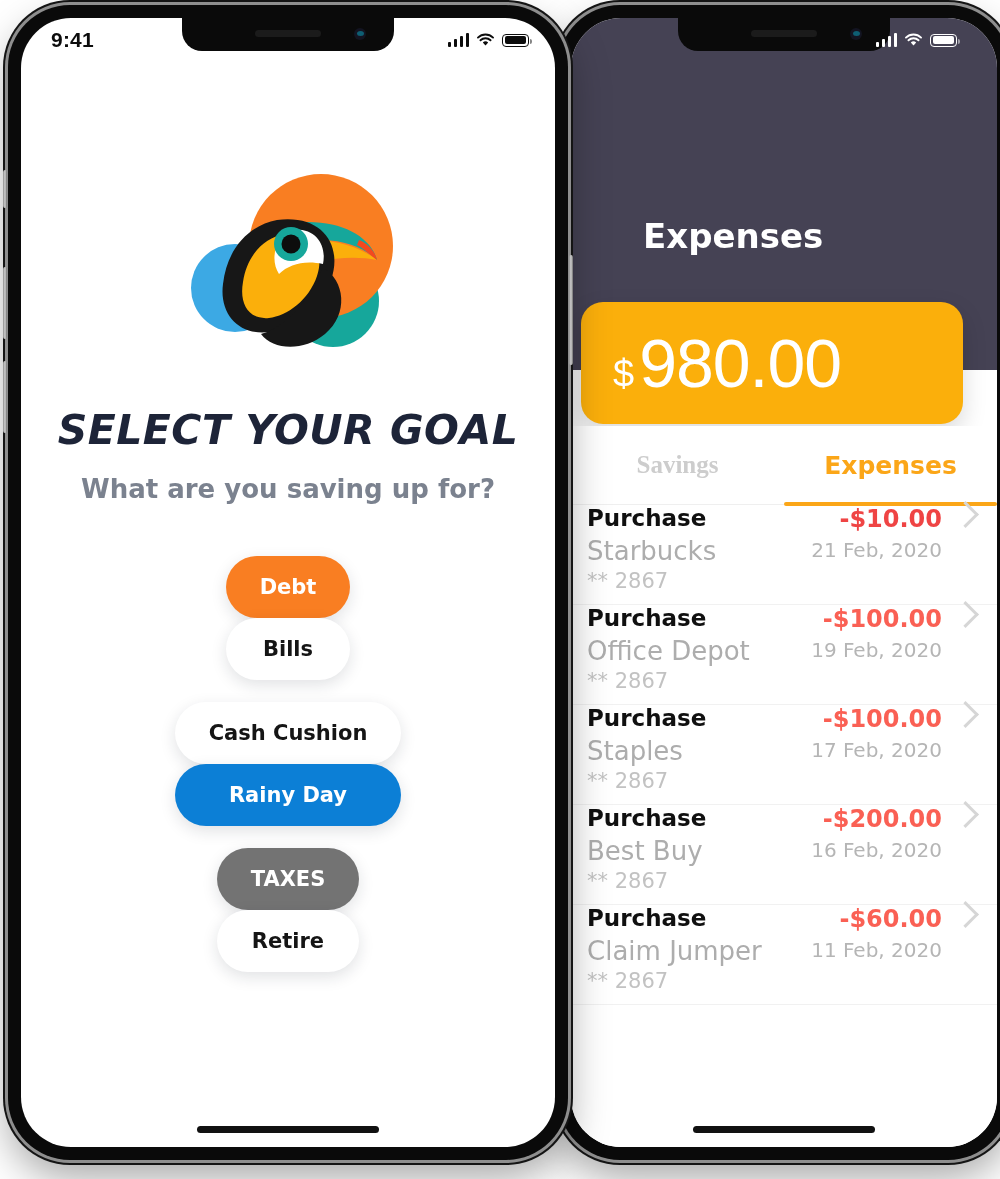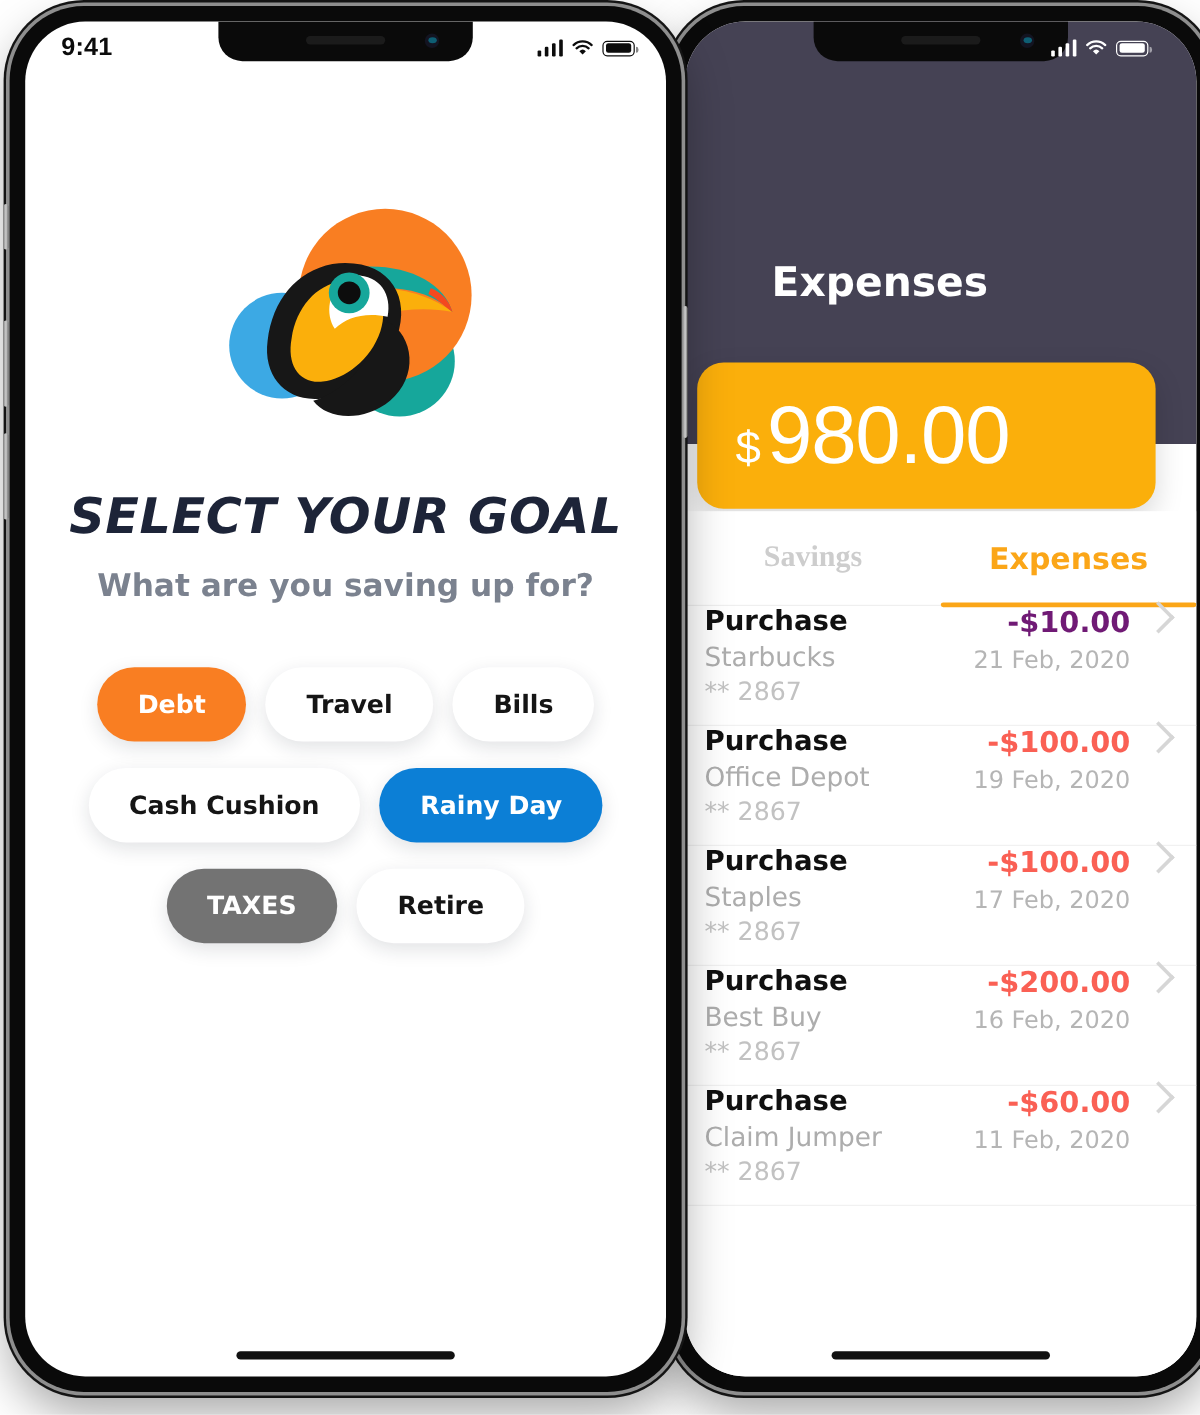--- a/index.html
+++ b/index.html
@@ -50,21 +50,21 @@
            padding-top:150px;box-sizing:border-box;}
 
   .logo-wrap{width:230px;height:200px;position:relative;margin-bottom:38px;}
 
   .p1-title{font-size:41px;font-weight:700;color:#1d2438;letter-spacing:.5px;
             font-family:"DejaVu Sans",sans-serif;font-style:italic;}
   .p1-sub{font-size:26px;color:#7b828f;font-weight:700;margin-top:20px;
           font-family:"DejaVu Sans",sans-serif;}
 
   .chips{margin-top:52px;width:100%;display:flex;flex-direction:column;align-items:center;gap:22px;}
-  .chip-row{display:flex;justify-content:center;gap:16px;}
+  .chip-row{display:flex;justify-content:center;flex-direction:column;}
   .chip{border-radius:40px;background:#fff;color:#151515;font-size:21px;font-weight:700;
         display:flex;align-items:center;justify-content:center;height:62px;padding:0 34px;
         box-shadow:0 5px 16px rgba(25,30,50,.13);white-space:nowrap;
         font-family:"DejaVu Sans",sans-serif;}
   .chip.sel{color:#fff;}
 
   
   #phone2{left:558px;top:5px;width:452px;height:1155px;z-index:10;}
   #phone2 .glass{background:#fff;}
   #p2-status{color:#ffffff;padding-right:40px;}
@@ -86,21 +86,21 @@
   .tab{flex:1;text-align:center;font-size:25px;font-weight:700;
        font-family:"DejaVu Sans",sans-serif;}
   .tab.inactive{color:#cdcdcd;font-family:Liberation Serif, serif;}
   .tab-underline{position:absolute;bottom:-1.5px;height:3.5px;border-radius:2px;}
 
   .tx-row{display:flex;height:100px;padding:0 22px 0 0;
           border-bottom:1.5px solid #f1f1f1;box-sizing:border-box;}
   .tx-left{flex:1;padding-left:16px;min-width:0;}
   .tx-kind{font-size:23px;font-weight:700;color:#101010;margin-bottom:4px;
            font-family:"DejaVu Sans",sans-serif;white-space:nowrap;}
-  .tx-merch{font-size:22px;color:#adadad;font-family:"DejaVu Sans",sans-serif;
+  .tx-merch{font-size:26px;color:#adadad;font-family:"DejaVu Sans",sans-serif;
             white-space:nowrap;line-height:1.25;}
   .tx-card{font-size:21px;color:#c2c2c2;font-family:"DejaVu Sans",sans-serif;line-height:1.25;}
   .tx-right{text-align:right;margin-right:14px;}
   .tx-amt{font-size:24px;font-weight:700;font-family:"DejaVu Sans",sans-serif;}
   .tx-date{font-size:20px;color:#b5b5b5;margin-top:5px;font-family:"DejaVu Sans",sans-serif;}
   .chev{width:16px;height:16px;border-right:3.5px solid #d6d6d6;border-top:3.5px solid #d6d6d6;
         transform:rotate(45deg);flex:0 0 auto;}
 </style>
 </head>
 <body>
@@ -160,21 +160,21 @@
           <div class="tab-underline" style="left:50%;width:50%;background:#FBA618;"></div>
         </div>
         <div id="tx-list">
             <div class="tx-row">
               <div class="tx-left">
                 <div class="tx-kind">Purchase</div>
                 <div class="tx-merch">Starbucks</div>
                 <div class="tx-card">** 2867</div>
               </div>
               <div class="tx-right">
-                <div class="tx-amt" style="color:#701a75">-$10.00</div>
+                <div class="tx-amt" style="color:#ef4444">-$10.00</div>
                 <div class="tx-date">21 Feb, 2020</div>
               </div>
               <div class="chev"></div>
             </div>
             <div class="tx-row">
               <div class="tx-left">
                 <div class="tx-kind">Purchase</div>
                 <div class="tx-merch">Office Depot</div>
                 <div class="tx-card">** 2867</div>
               </div>
@@ -284,21 +284,20 @@
                      C104 162 124 146 136 126 C142 116 146 106 150 100 Z" fill="#171717"></path>
           </svg>
         </div>
 
         <div class="p1-title">SELECT YOUR GOAL</div>
         <div class="p1-sub">What are you saving up for?</div>
 
         <div class="chips" id="chip-rows">
             <div class="chip-row">
               <div class="chip sel" style="background: rgb(249, 126, 34);">Debt</div>
-              <div class="chip">Travel</div>
               <div class="chip">Bills</div>
             </div>
             <div class="chip-row">
               <div class="chip">Cash Cushion</div>
               <div class="chip sel" style="background: rgb(12, 127, 214);">Rainy Day</div>
             </div>
             <div class="chip-row">
               <div class="chip sel" style="background: #737373;">TAXES</div>
               <div class="chip">Retire</div>
             </div>

